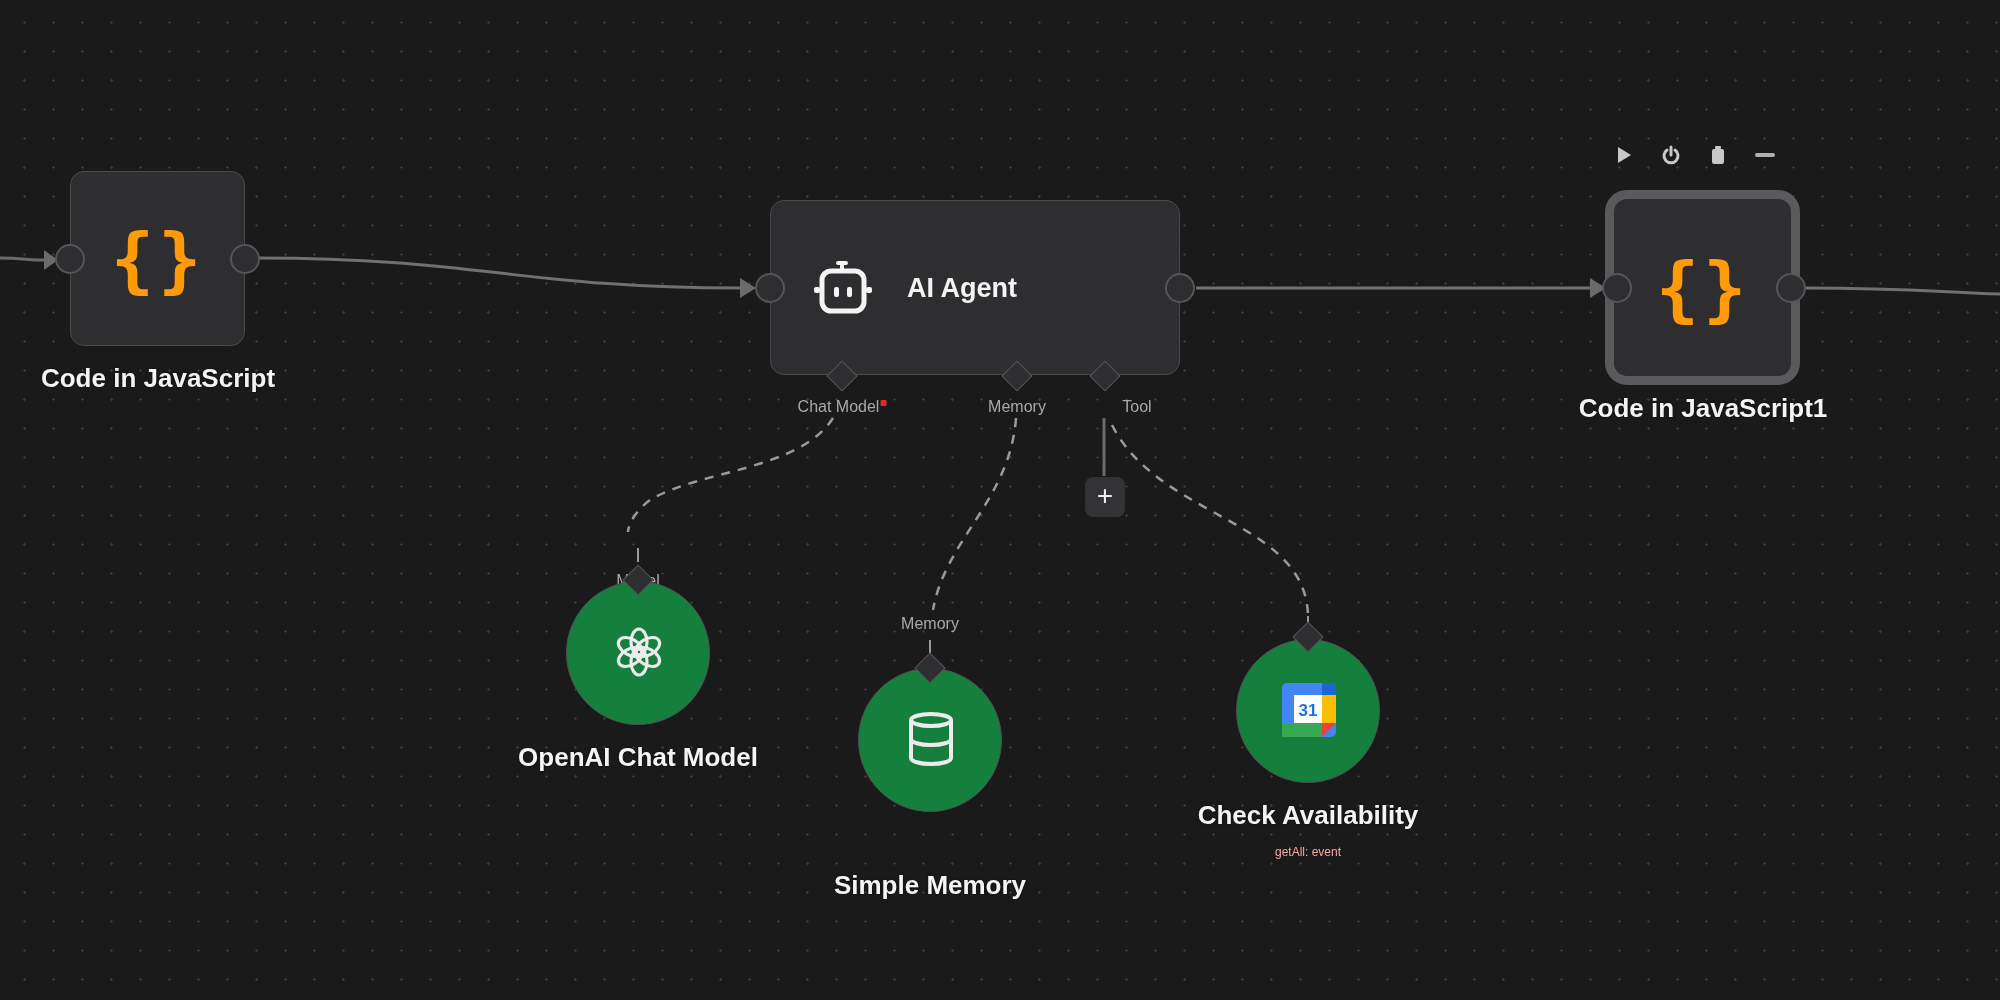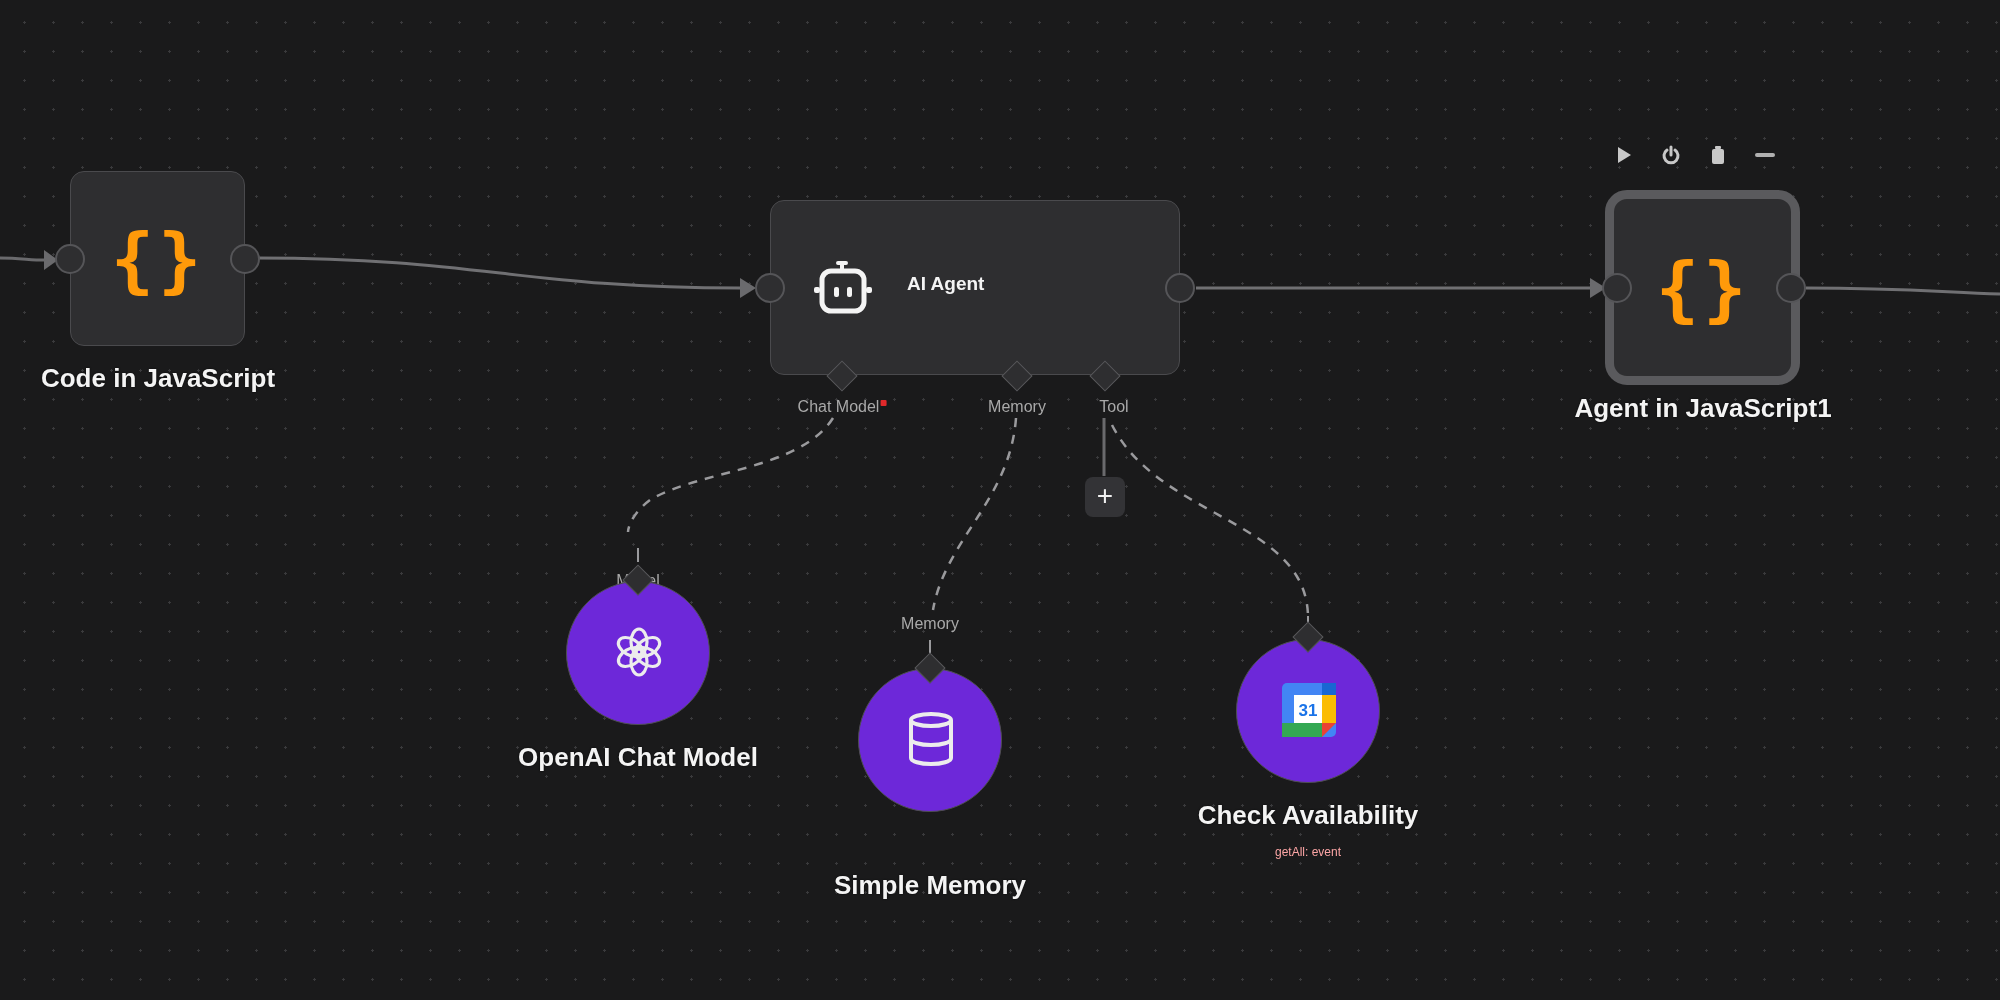--- a/index.html
+++ b/index.html
@@ -43,24 +43,24 @@
     .port-label {
       position: absolute; font-size: 16px; color: #a9a9a9; white-space: nowrap;
       transform: translateX(-50%);
     }
     .required-dot {
       display: inline-block; width: 6px; height: 6px; background: #e0292b;
       border-radius: 1px; vertical-align: top; margin-left: 1px; margin-top: 2px;
     }
     .sub-node {
       position: absolute; width: 144px; height: 144px; border-radius: 50%;
-      background: #6d28d9; border: 1.5px solid #4f4f52; transform: translate(-50%, -50%);
+      background: #15803d; border: 1.5px solid #4f4f52; transform: translate(-50%, -50%);
     }
     .agent-title {
-      position: absolute; font-weight: bold; font-size: 19px; color: #f4f4f4; white-space: nowrap;
+      position: absolute; font-weight: bold; font-size: 27px; color: #f4f4f4; white-space: nowrap;
     }
     .plus-btn {
       position: absolute; width: 40px; height: 40px; border-radius: 8px; background: #333336;
       color: #f0f0f0; font-size: 28px; line-height: 38px; text-align: center;
       transform: translate(-50%, -50%);
     }
     .toolbar { position: absolute; display: flex; gap: 0; }
     .tb-btn {
       width: 47px; height: 30px; display: flex; align-items: center; justify-content: center;
       color: #c4c4c4;
@@ -120,21 +120,21 @@
   </div>
   <div class="handle" style="left:770px; top:288px;"></div>
   <div class="handle" style="left:1180px; top:288px;"></div>
   <div class="diamond" style="left:842px; top:376px;"></div>
   <div class="diamond" style="left:1017px; top:376px;"></div>
   <div class="diamond" style="left:1105px; top:376px;"></div>
   <div class="port-label" style="left:842px; top:398px;">
     <span>Chat Model</span><span class="required-dot"></span>
   </div>
   <div class="port-label" style="left:1017px; top:398px;">Memory</div>
-  <div class="port-label" style="left:1114px; top:398px;text-align:center;">Tool</div>
+  <div class="port-label" style="left:1137px; top:398px;text-align:center;">Tool</div>
 
   <div class="plus-btn" style="left:1105px; top:497px;">+</div>
 
   <div class="toolbar" style="left:1600px; top:140px;">
     <div class="tb-btn">
       <svg width="18" height="20" viewBox="0 0 18 20">
           <path d="M3 2 L16 10 L3 18 Z" fill="#c8c8c8"></path>
         </svg>
     </div>
     <div class="tb-btn">
@@ -154,21 +154,21 @@
           <rect x="1" y="2" width="20" height="4" rx="2" fill="#b0b0b0"></rect>
         </svg>
     </div>
   </div>
 
   <div class="node selected" style="left:1605px; top:190px; width:195px; height:195px;">
     <span class="code-icon" style="left:89px; top:89px;">{}</span>
   </div>
   <div class="handle" style="left:1617px; top:288px;"></div>
   <div class="handle" style="left:1791px; top:288px;"></div>
-  <div class="node-label" style="left:1703px; top:393px;">Agent in JavaScript1</div>
+  <div class="node-label" style="left:1703px; top:393px;">Code in JavaScript1</div>
 
   <div class="port-label" style="left:638px; top:526px;margin-top:46px;">Model</div>
   <div class="sub-node" style="left:638px; top:653px;">
     <span class="icon-center" style="left:72px; top:72px;">
       <svg width="56" height="56" viewBox="0 0 56 56">
         <g fill="none" stroke="#ececec" stroke-width="3.2">
           <ellipse cx="28" cy="18" rx="8" ry="13" transform="rotate(0 28 28)"></ellipse>
           <ellipse cx="28" cy="18" rx="8" ry="13" transform="rotate(60 28 28)"></ellipse>
           <ellipse cx="28" cy="18" rx="8" ry="13" transform="rotate(120 28 28)"></ellipse>
           <ellipse cx="28" cy="18" rx="8" ry="13" transform="rotate(180 28 28)"></ellipse>

